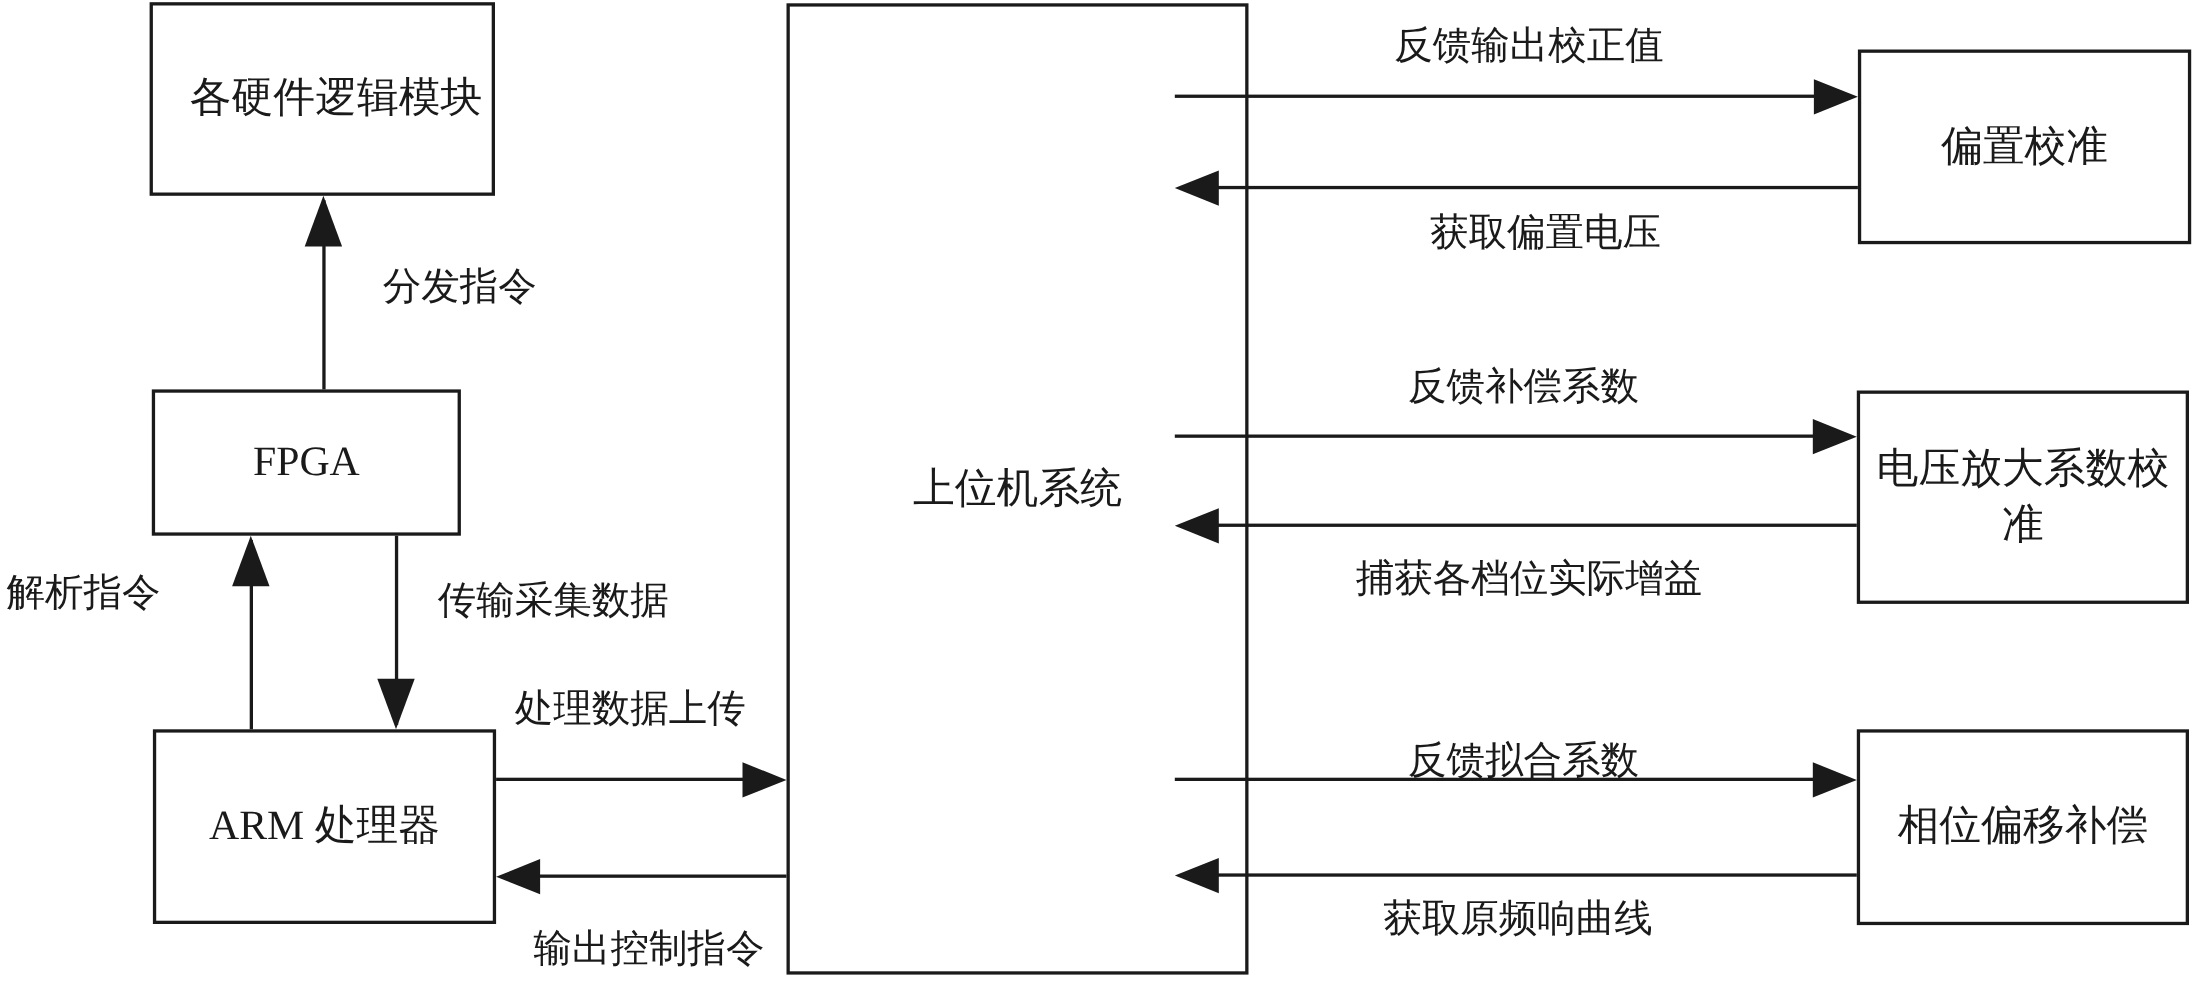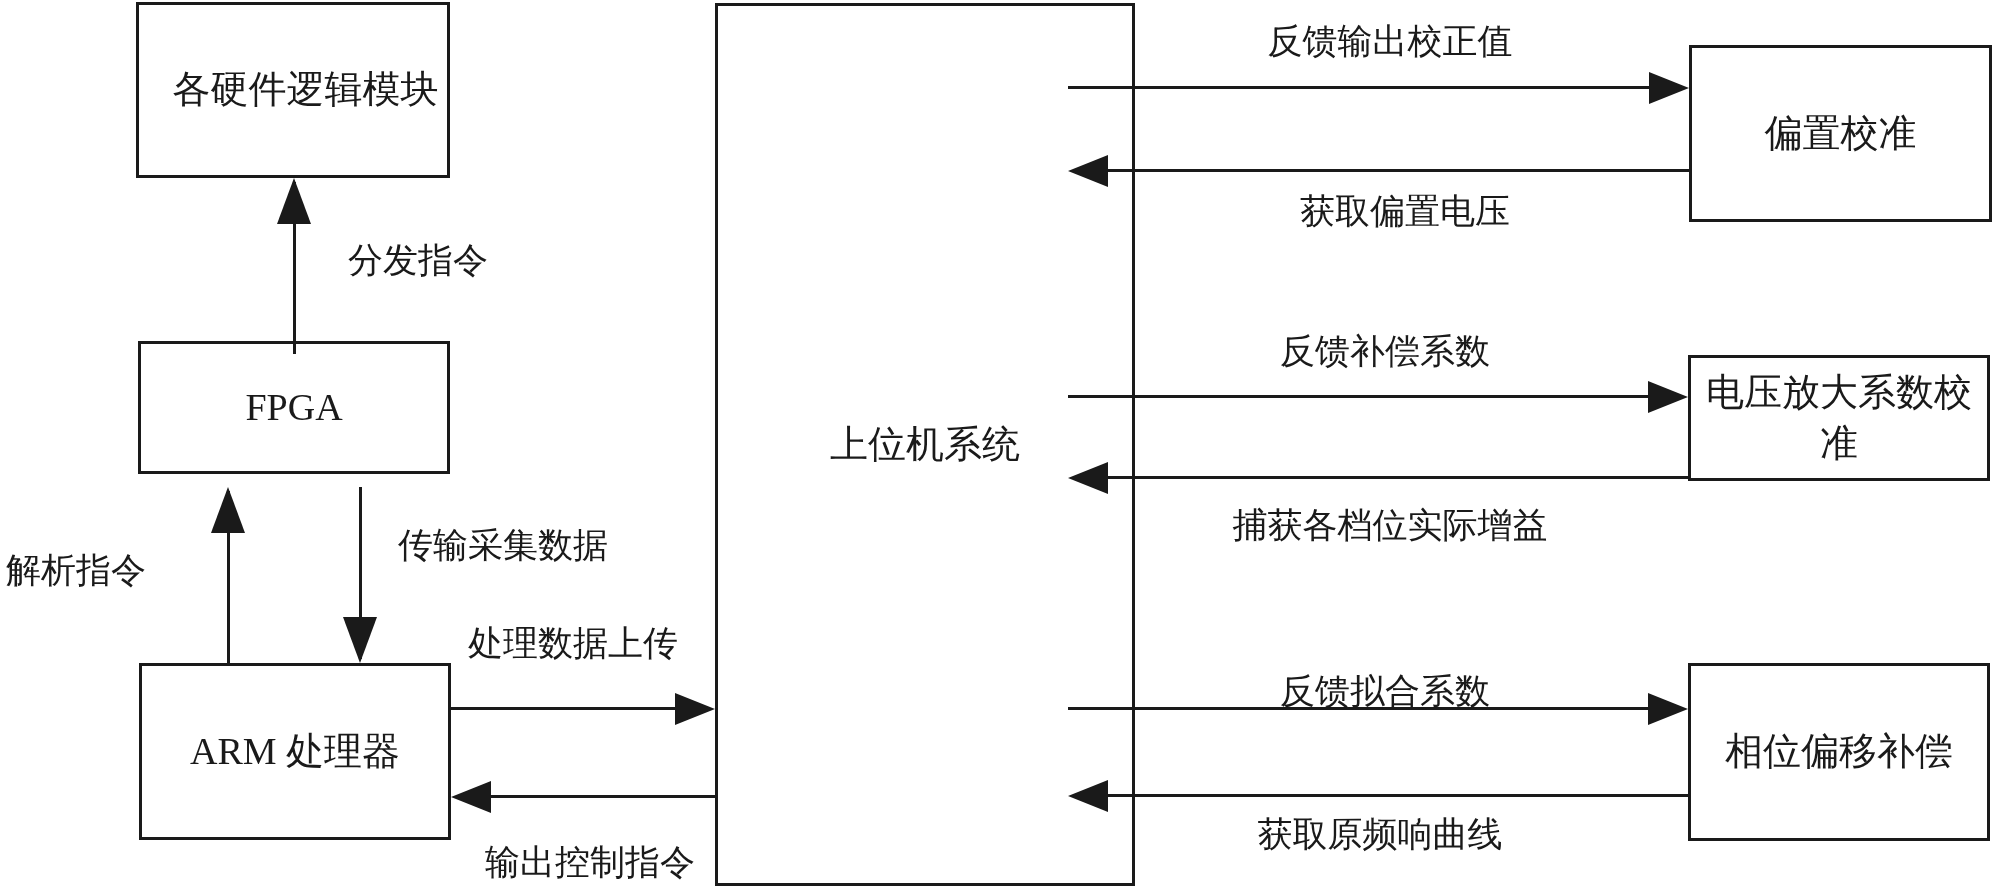--- a/index.html
+++ b/index.html
@@ -42,51 +42,51 @@
 </style>
 </head>
 <body>
 
 <div id="canvas">
 
   <div class="node" style="left:136px; top:2px; width:314px; height:176px;padding-left:25px;">
     <span>各硬件逻辑模块</span>
   </div>
 
-  <div class="node" style="left:138px; top:341px; width:312px; height:133px;">
+  <div class="node" style="left:138px; top:354px; width:281px; height:133px;">
     <span>FPGA</span>
   </div>
 
   <div class="node" style="left:139px; top:663px; width:312px; height:177px;">
     <span>ARM 处理器</span>
   </div>
 
   <div class="node" style="left:715px; top:3px; width:420px; height:883px;">
     <span>上位机系统</span>
   </div>
 
   <div class="node" style="left:1689px; top:45px; width:303px; height:177px;">
     <span>偏置校准</span>
   </div>
 
-  <div class="node" style="left:1688px; top:355px; width:302px; height:126px;">
+  <div class="node" style="left:1688px; top:355px; width:302px; height:194px;">
     <span class="gain-label">电压放大系数校准</span>
   </div>
 
   <div class="node" style="left:1688px; top:663px; width:302px; height:178px;">
     <span>相位偏移补偿</span>
   </div>
 
   <div class="shaft-v" style="left:293px; top:182px; height:172px;"></div>
   <div class="ah ah-up" style="left:277px; top:178px;"></div>
   <div class="elabel" style="left:418px; top:243px;">分发指令</div>
 
   <div class="shaft-v" style="left:227px; top:491px; height:172px;"></div>
   <div class="ah ah-up" style="left:211px; top:487px;"></div>
-  <div class="elabel" style="left:76px; top:553px;">解析指令</div>
+  <div class="elabel" style="left:76px; top:521px;">解析指令</div>
 
   <div class="shaft-v" style="left:359px; top:487px; height:172px;"></div>
   <div class="ah ah-down" style="left:343px; top:617px;"></div>
   <div class="elabel" style="left:503px; top:528px;">传输采集数据</div>
 
   <div class="shaft-h" style="left:451px; top:707px; width:228px;"></div>
   <div class="ah ah-right" style="left:675px; top:693px;"></div>
   <div class="elabel" style="left:573px; top:626px;">处理数据上传</div>
 
   <div class="shaft-h" style="left:489px; top:795px; width:226px;"></div>

